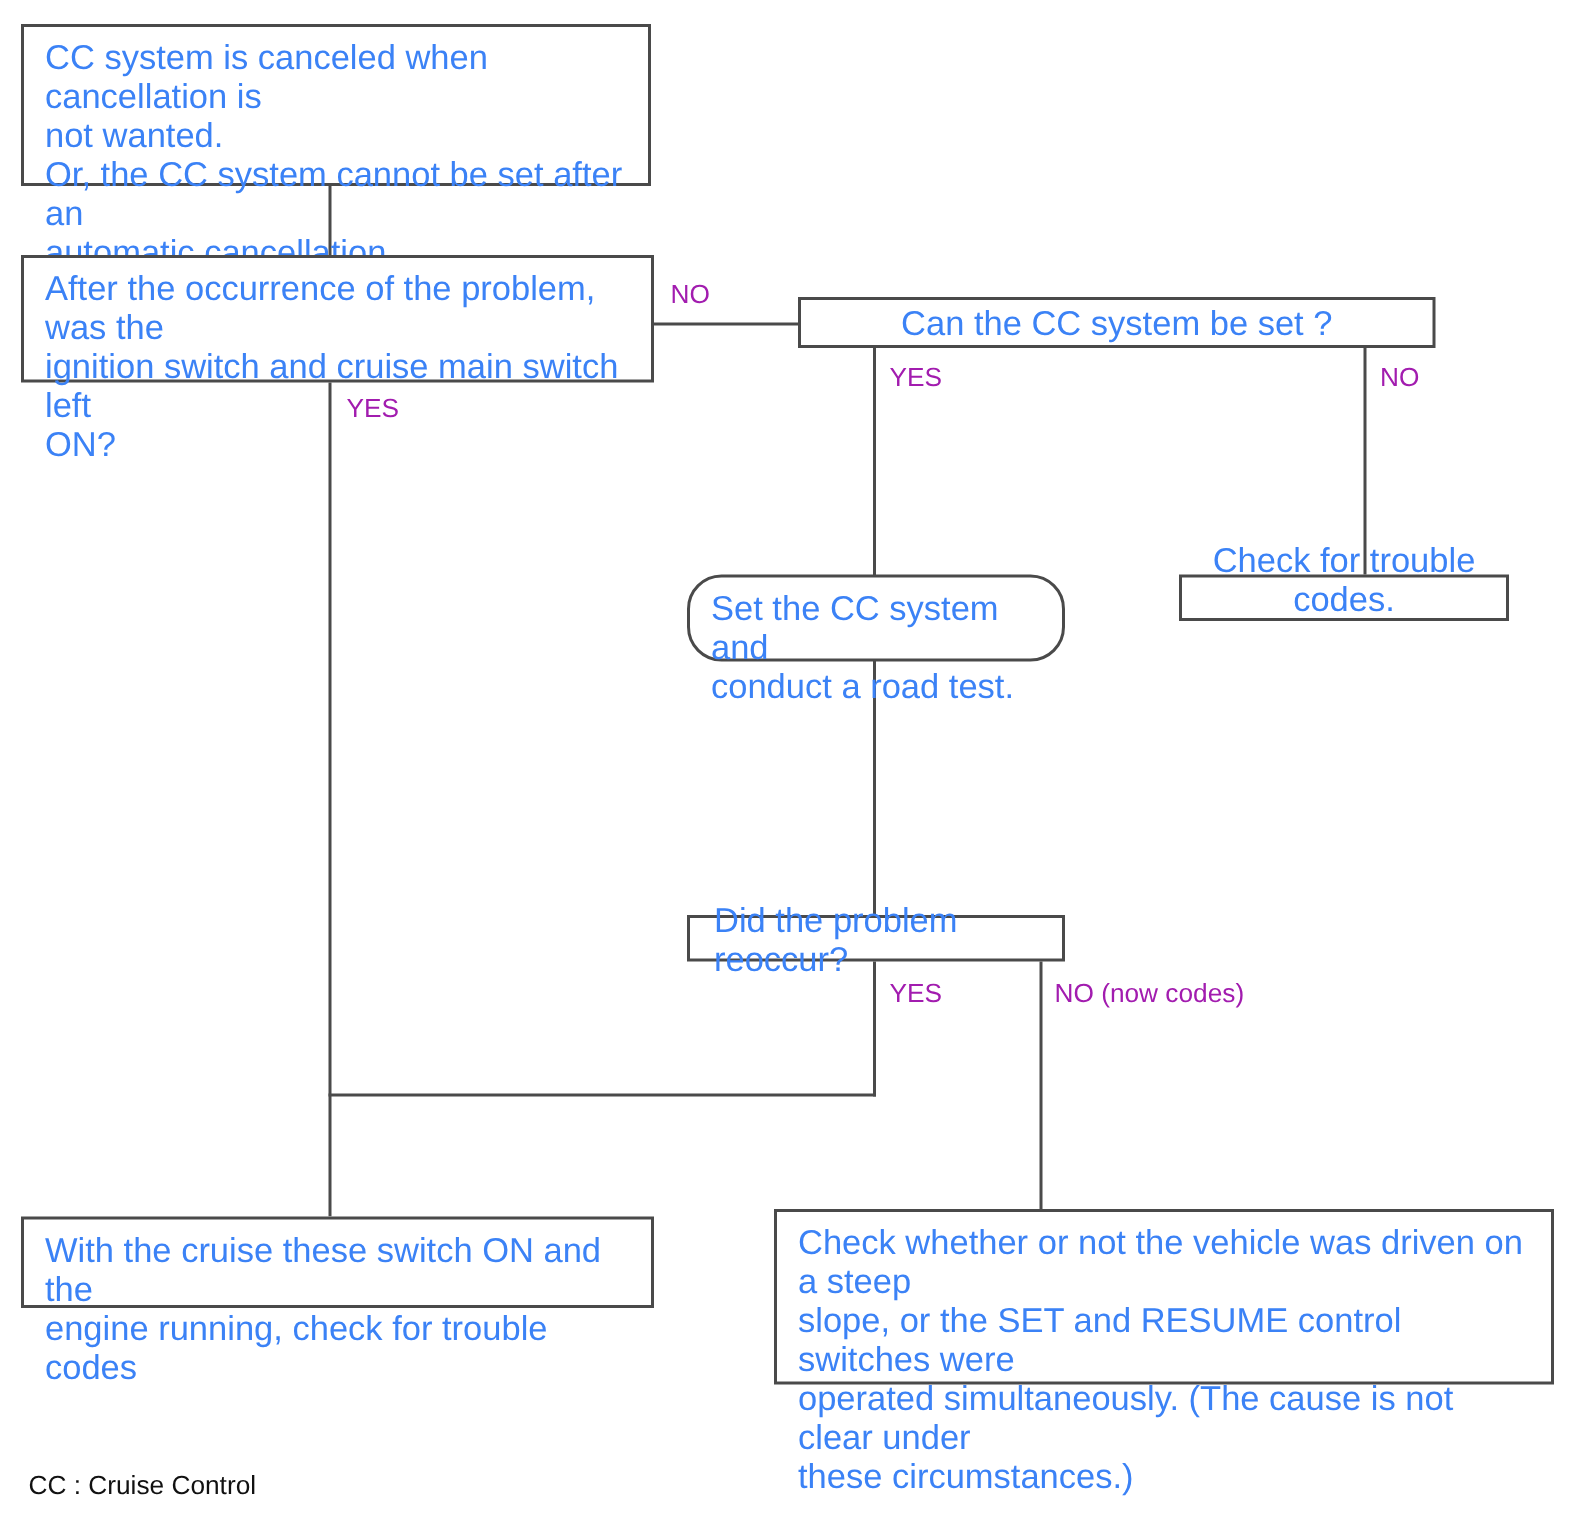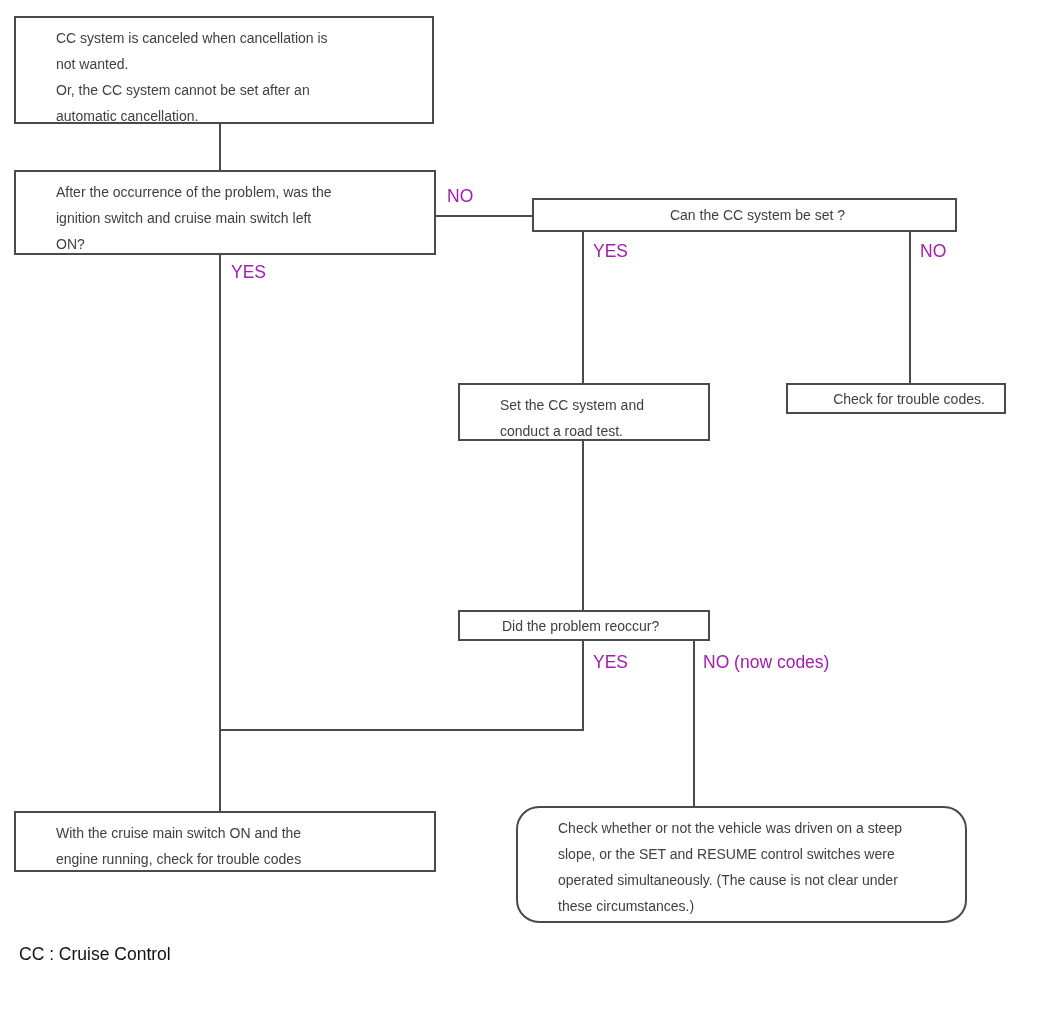--- a/index.html
+++ b/index.html
@@ -21,25 +21,24 @@
   }
   .box {
     position: absolute;
     box-sizing: border-box;
     border: 2px solid #4a4a4a;
     background: #ffffff;
     z-index: 3;
   }
   .box .box-text {
     display: block;
-    font-size: 14px;
+    font-size: 23px;
     line-height: 26px;
-    color: #404040;
+    color: #3b82f6;
     white-space: pre-line;
-    margin-left: 26px;
   }
   .box.pad {
     padding: 7px 12px 7px 14px;
   }
   .box.center {
     display: flex;
     align-items: center;
     justify-content: center;
   }
   .box.center .box-text {
@@ -106,39 +105,39 @@
   <div class="box pad" style="left:14px; top:170px; width:422px; height:85px;">
     <span class="box-text">After the occurrence of the problem, was the
 ignition switch and cruise main switch left
 ON?</span>
   </div>
 
   <div class="box center" style="left:532px; top:198px; width:425px; height:34px;">
     <span class="box-text">Can the CC system be set ?</span>
   </div>
 
-  <div class="box pad" style="left:458px; top:383px; width:252px; height:58px;">
+  <div class="box pad" style="left:458px; top:383px; width:252px; height:58px;border-radius:23px;">
     <span class="box-text">Set the CC system and
 conduct a road test.</span>
   </div>
 
   <div class="box center" style="left:786px; top:383px; width:220px; height:31px;align-items:flex-end;">
     <span class="box-text">Check for trouble codes.</span>
   </div>
 
   <div class="box centerleft" style="left:458px; top:610px; width:252px; height:31px; padding-left:16px;">
     <span class="box-text">Did the problem reoccur?</span>
   </div>
 
   <div class="box pad" style="left:14px; top:811px; width:422px; height:61px;">
-    <span class="box-text">With the cruise main switch ON and the
+    <span class="box-text">With the cruise these switch ON and the
 engine running, check for trouble codes</span>
   </div>
 
-  <div class="box pad" style="left:516px; top:806px; width:451px; height:117px;border-radius:23px;">
+  <div class="box pad" style="left:516px; top:806px; width:520px; height:117px;">
     <span class="box-text">Check whether or not the vehicle was driven on a steep
 slope, or the SET and RESUME control switches were
 operated simultaneously. (The cause is not clear under
 these circumstances.)</span>
   </div>
 
   <div class="edge-label" style="left:447px; top:186px;">
     <span>NO</span>
   </div>
 
@@ -155,17 +154,17 @@
   </div>
 
   <div class="edge-label" style="left:593px; top:652px;">
     <span>YES</span>
   </div>
 
   <div class="edge-label" style="left:703px; top:652px;">
     <span>NO (now codes)</span>
   </div>
 
-  <div class="legend" style="left:19px; top:940px;text-align:right;">
+  <div class="legend" style="left:19px; top:976px;text-align:right;">
     <span class="legend-row">CC : Cruise Control</span>
   </div>
 
 </div>
 
 </body></html>

